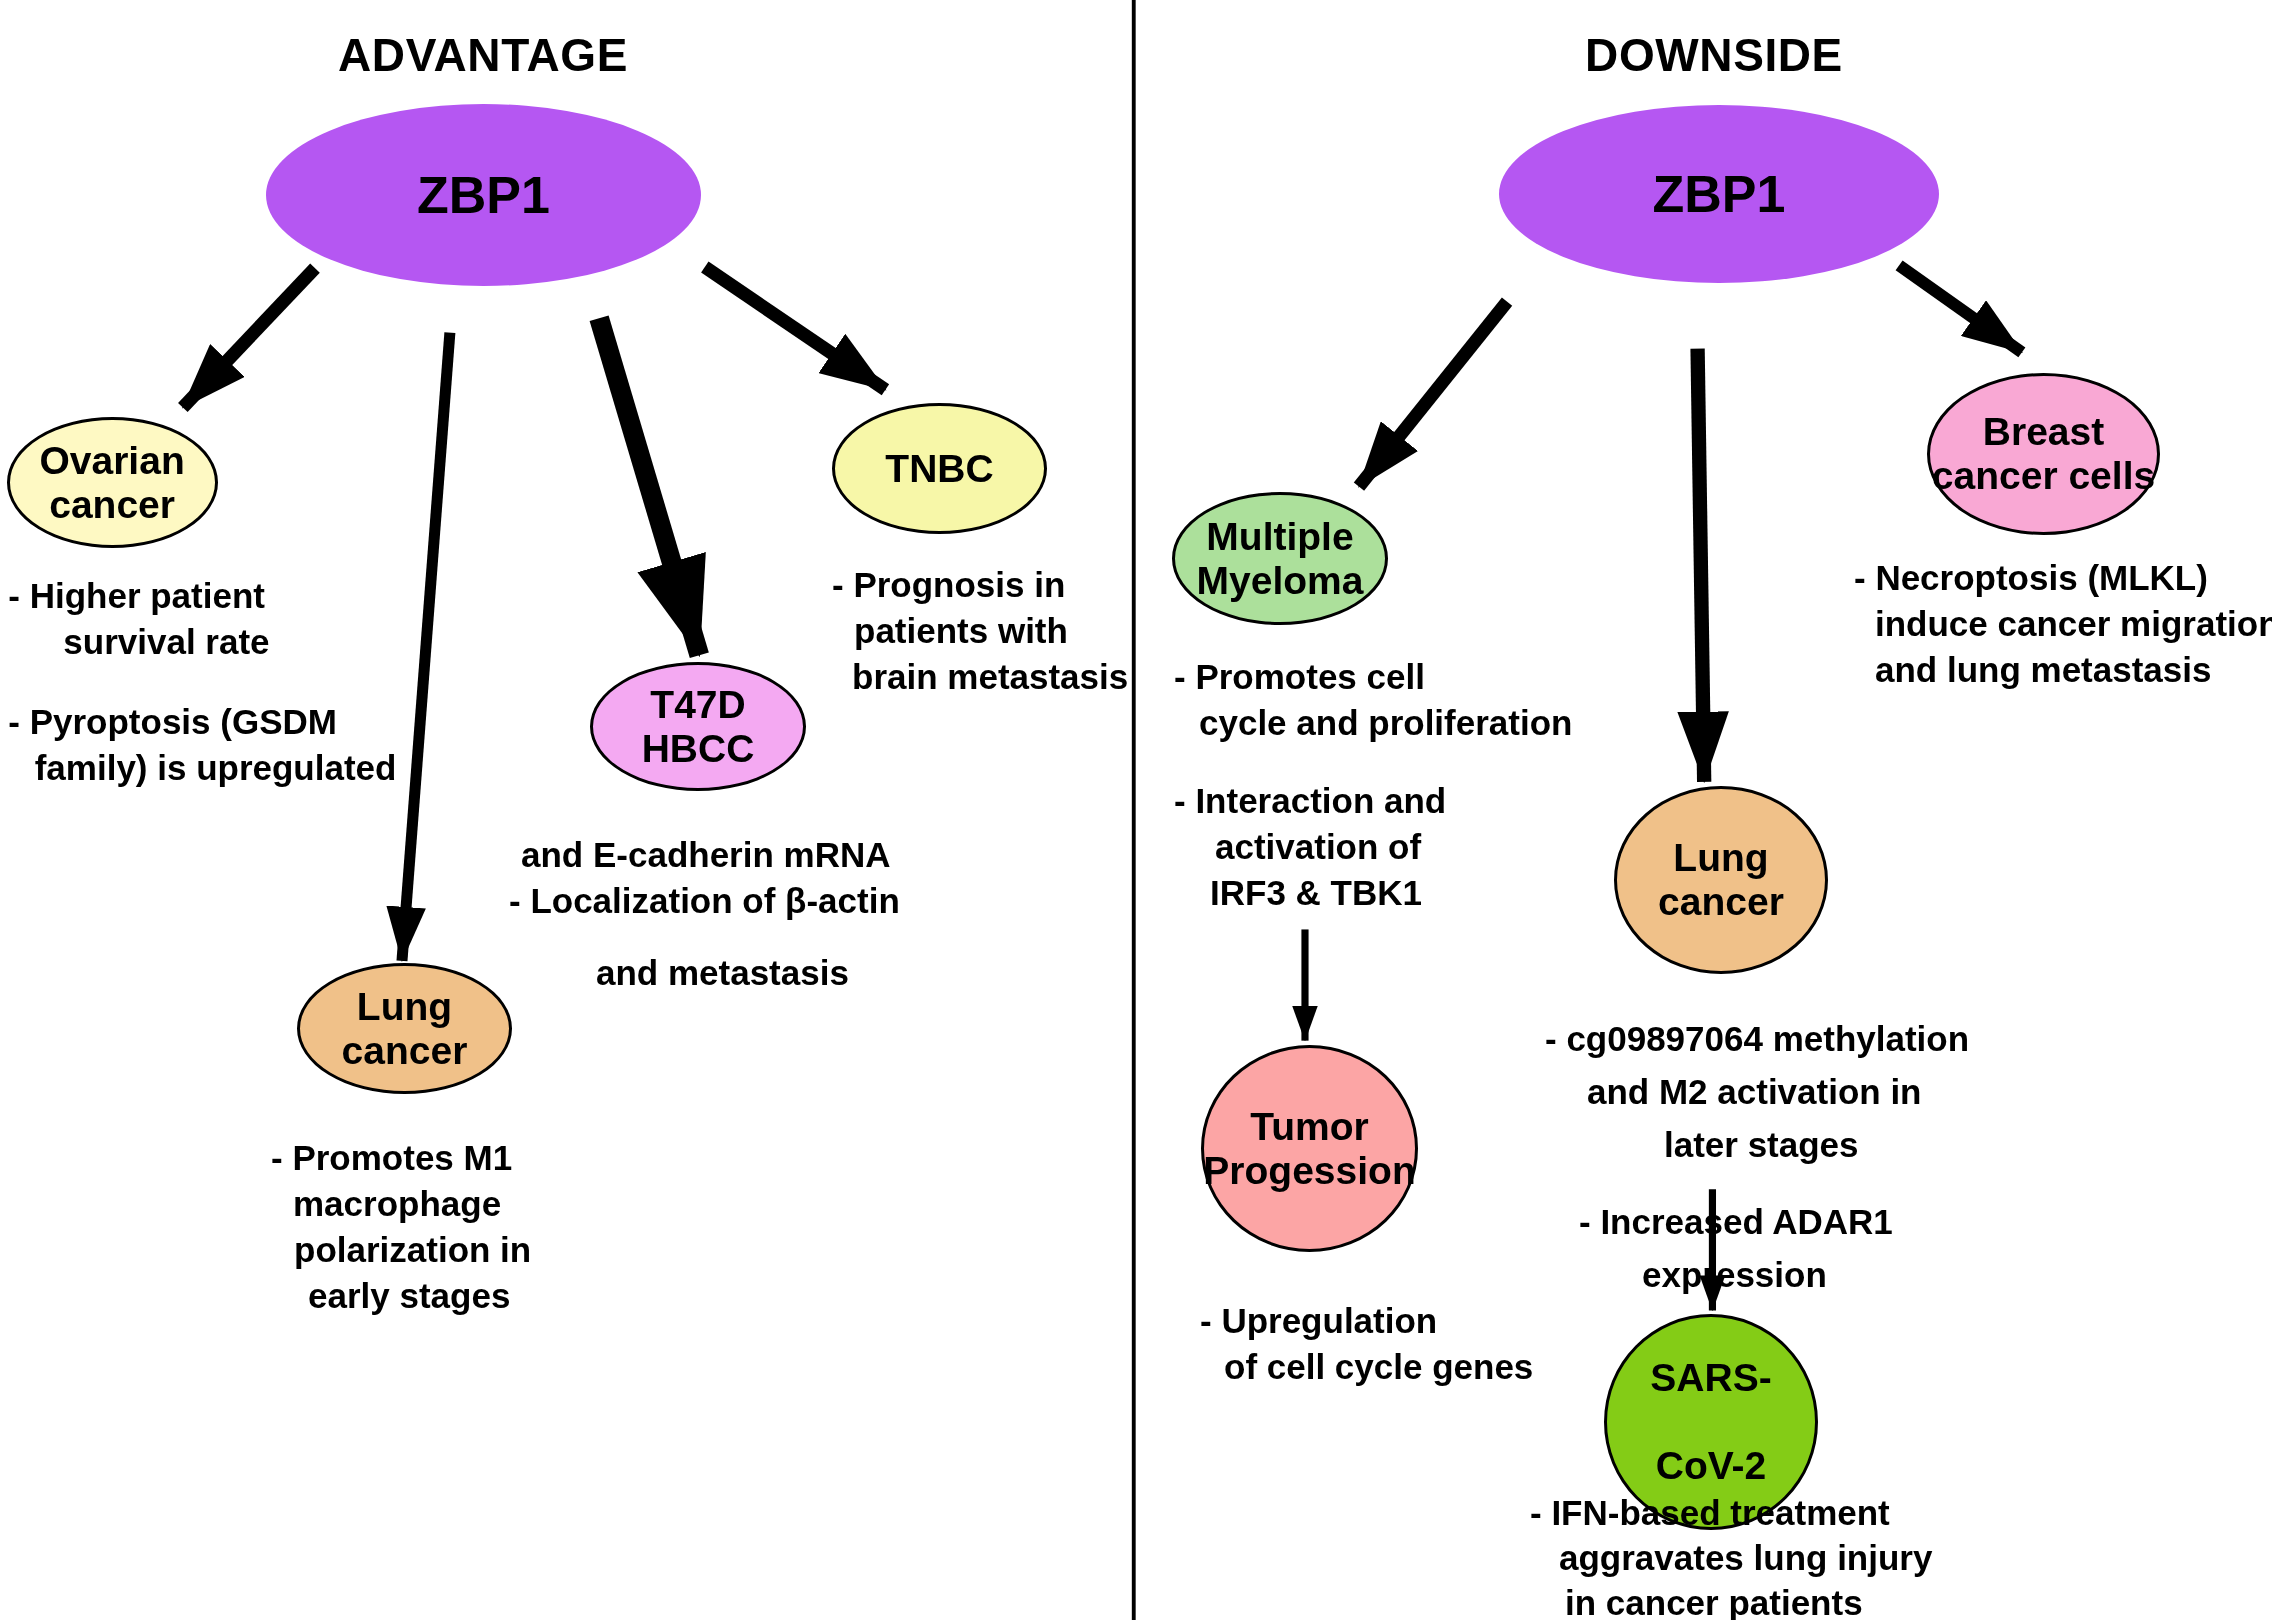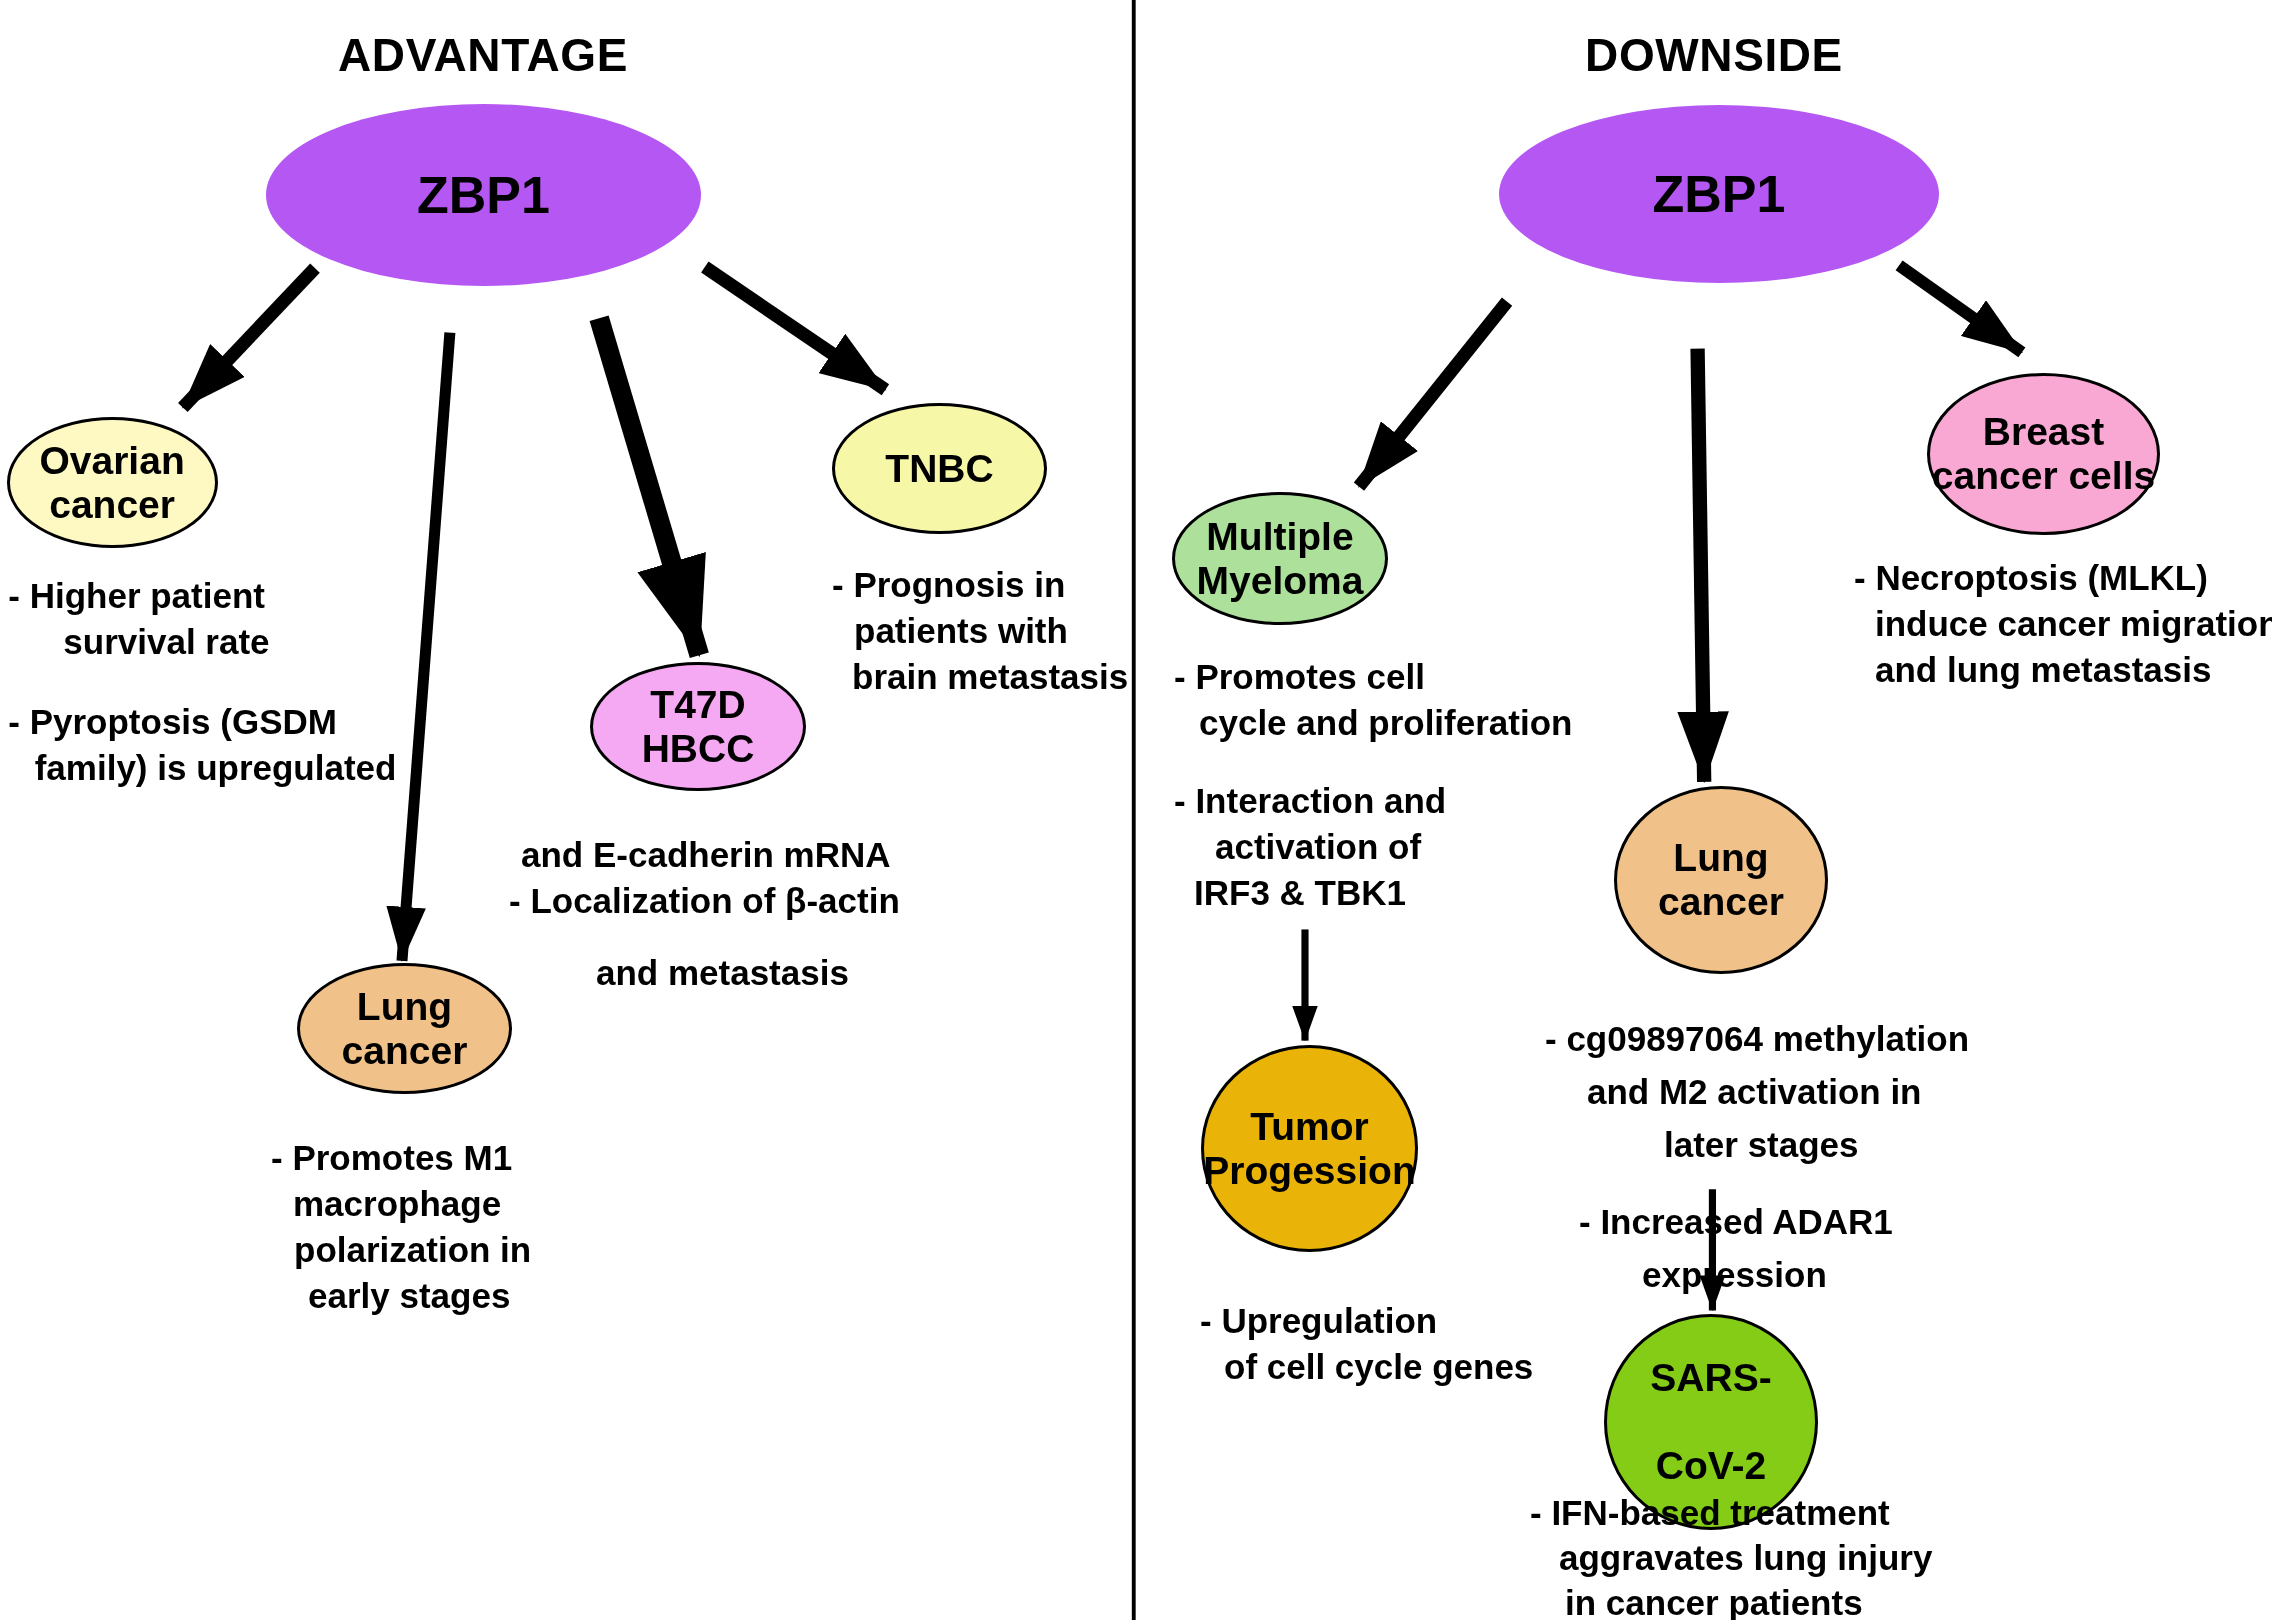--- a/index.html
+++ b/index.html
@@ -121,25 +121,25 @@
     <div class="nl">Myeloma</div>
   </div>
   <div class="note" style="left:1174px;top:654px">
     <div class="grp" style="margin-bottom:32px">
       <div class="ln">- Promotes cell</div>
       <div class="ln" style="margin-left:25px">cycle and proliferation</div>
     </div>
     <div class="grp">
       <div class="ln">- Interaction and</div>
       <div class="ln" style="margin-left:41px">activation of</div>
-      <div class="ln" style="margin-left:20px">IRF3 &amp; TBK1</div>
+      <div class="ln" style="margin-left:36px">IRF3 &amp; TBK1</div>
     </div>
   </div>
 
-  <div class="node" style="left: 1201px; top: 1045px; width: 217px; height: 207px; background: #eab308;">
+  <div class="node" style="left: 1201px; top: 1045px; width: 217px; height: 207px; background: #fca5a5;">
     <div class="nl">Tumor</div>
     <div class="nl">Progession</div>
   </div>
   <div class="note" style="left:1200px;top:1298px">
     <div class="grp">
       <div class="ln">- Upregulation</div>
       <div class="ln" style="margin-left:24px">of cell cycle genes</div>
     </div>
   </div>
 

